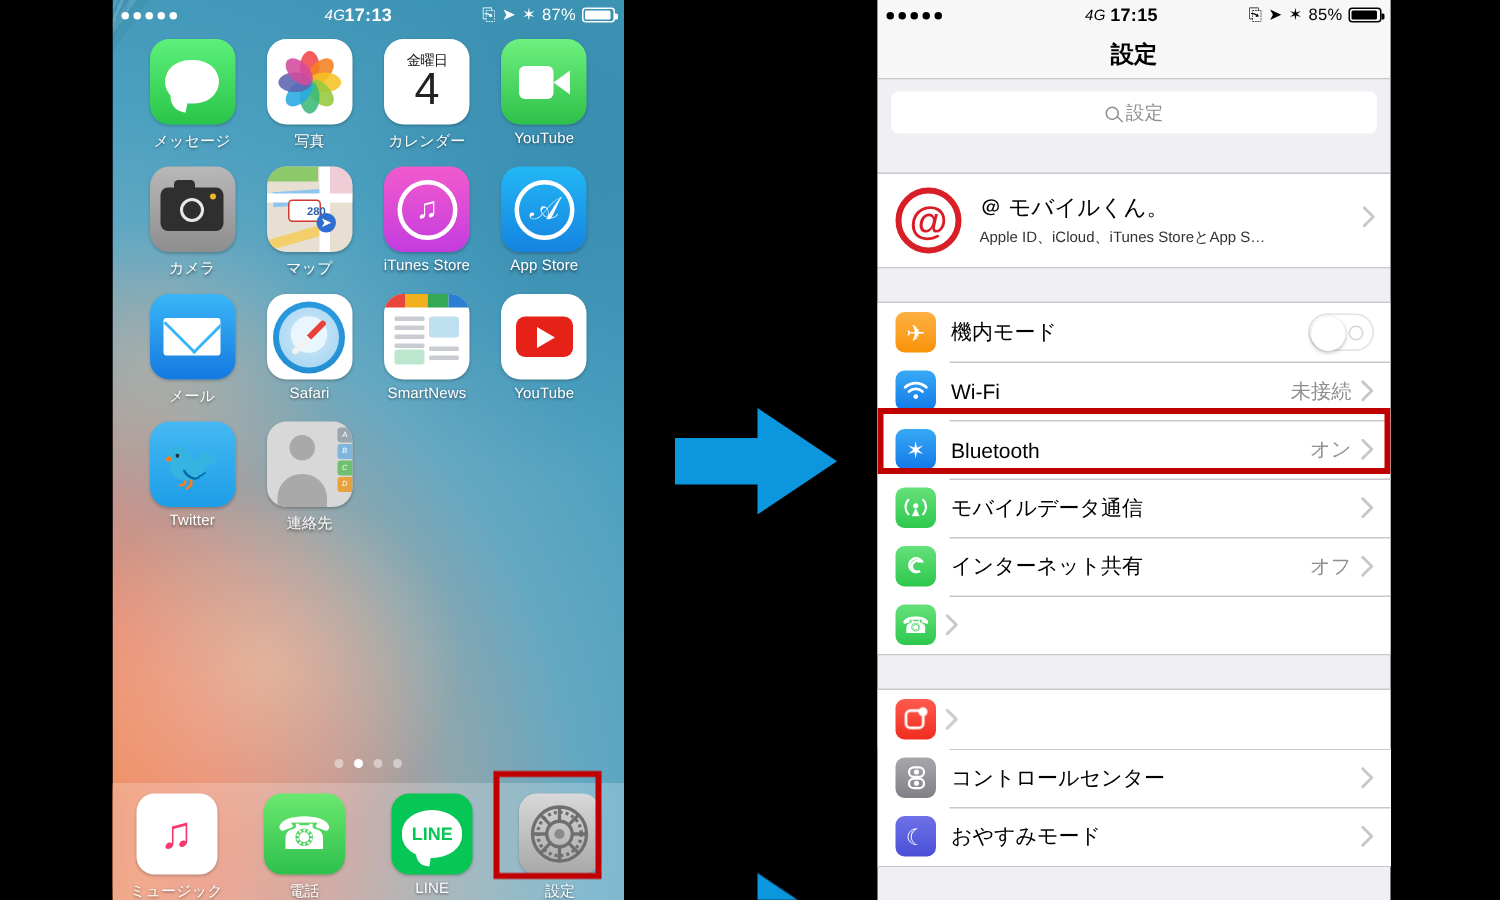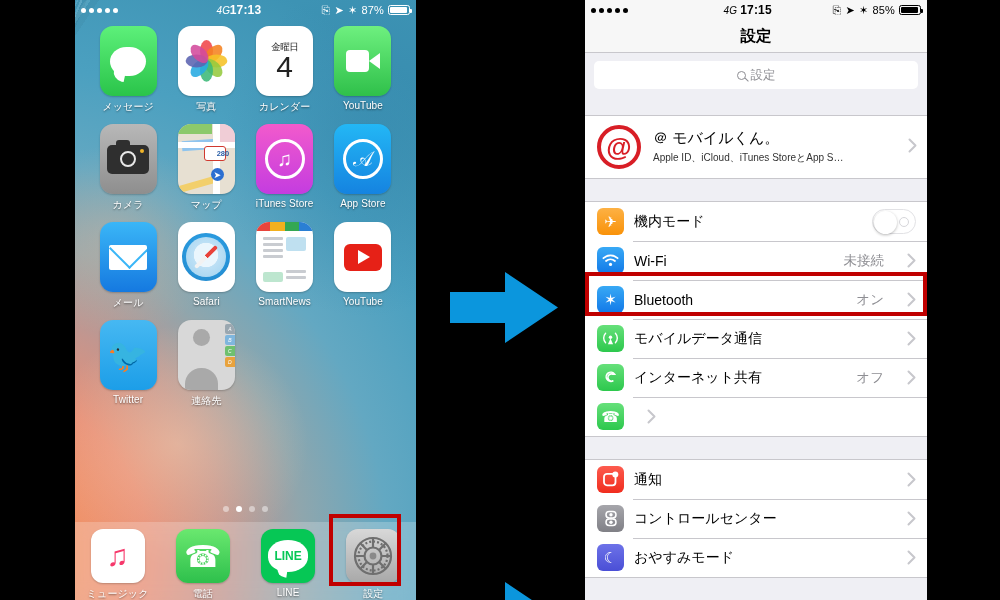--- a/index.html
+++ b/index.html
@@ -48,21 +48,21 @@
   .batt::after { content:""; position:absolute; right:-3.2px; top: 2.6px; width: 2px; height: 4px; background: currentColor; border-radius: 0 1px 1px 0; }
   .batt i { position: absolute; left: 1px; top: 1px; bottom: 1px; width: 85%; background: currentColor; border-radius: 1px; display:block; }
 
   
   .grid {
     position: relative; padding: 6px 14px 0; display: grid;
     grid-template-columns: repeat(4, 1fr); row-gap: 10px; justify-items: center;
   }
   .app { width: 74px; display: flex; flex-direction: column; align-items: center; }
   .app .ico {
-    width: 57px; height: 70px; border-radius: 13px; position: relative; overflow: hidden;
+    width: 57px; height: 57px; border-radius: 13px; position: relative; overflow: hidden;
     box-shadow: 0 1px 2px rgba(0,0,0,.22);
     display: flex; align-items: center; justify-content: center;
   }
   .app .lbl {
     margin-top: 4px; color: #fff; font-size: 10px; letter-spacing: .1px;
     text-shadow: 0 1px 2px rgba(0,0,0,.55); white-space: nowrap;
   }
 
   
   .ic-msg { background: linear-gradient(180deg,#5df07a,#2ac44a); }
@@ -92,21 +92,21 @@
   .ic-cam .body .lens { position:absolute; left: 50%; top:50%; width: 16px; height:16px; margin:-8px 0 0 -8px; border-radius:50%; border: 2.4px solid #e8e8e8; }
   .ic-cam .body .fls { position:absolute; right:5px; top:4px; width:4px; height:4px; border-radius:50%; background:#f0b429; }
 
   .ic-maps { background: #e7e0d2; position: relative; }
   .ic-maps .grn { position:absolute; left:0; top:0; width: 60%; height: 10px; background:#8cc96b; }
   .ic-maps .pnk { position:absolute; right:0; top:0; width: 28%; height: 22px; background:#f0cdd6; }
   .ic-maps .rdv { position:absolute; left: 62%; top:0; width: 7px; height: 100%; background:#fff; }
   .ic-maps .rdh { position:absolute; left: 0; top: 18px; width: 100%; height: 6px; background:#fff; }
   .ic-maps .blu { position:absolute; left: 8%; top: 16px; width: 60%; height: 10px; background:#8fc4ee; transform: rotate(-4deg); }
   .ic-maps .ylw { position:absolute; left: -6%; bottom: 6px; width: 80%; height: 7px; background:#f2cf6b; transform: rotate(-16deg); }
-  .ic-maps .shield { position:absolute; left: 26px; top: 22px; width: 22px; height: 15px; background:#fff; border:1.4px solid #d0392f; border-radius: 3px; display:flex; align-items:center; justify-content:center; font-size:7.5px; color:#2a5fa8; font-weight:700;padding-left:16px; }
+  .ic-maps .shield { position:absolute; left: 14px; top: 22px; width: 22px; height: 15px; background:#fff; border:1.4px solid #d0392f; border-radius: 3px; display:flex; align-items:center; justify-content:center; font-size:7.5px; color:#2a5fa8; font-weight:700;padding-left:16px; }
   .ic-maps .pin { position:absolute; right: 11px; bottom: 13px; width: 13px; height:13px; border-radius:50%; background:#2c6fd1; color:#fff; font-size:9px; display:flex; align-items:center; justify-content:center; }
 
   .ic-itunes { background: linear-gradient(180deg,#f25acc,#c43ce0); }
   .ic-itunes .ring { width: 40px; height: 40px; border-radius: 50%; border: 3px solid #fff; display:flex; align-items:center; justify-content:center; color:#fff; font-size: 20px; }
 
   .ic-appstore { background: linear-gradient(180deg,#23b7f5,#1583e0); }
   .ic-appstore .ring { width: 40px; height: 40px; border-radius: 50%; border: 3px solid #fff; display:flex; align-items:center; justify-content:center; color:#fff; font-size: 21px; font-weight: 300; }
 
   .ic-mail { background: linear-gradient(180deg,#3ab6f7,#1579e0); }
   .ic-mail .env { width: 38px; height: 25px; background:#fff; border-radius: 2px; position: relative; overflow:hidden; }
@@ -186,21 +186,21 @@
   .acct-av { width: 44px; height: 44px; border-radius:50%; border: 4px solid #d81e26; display:flex; align-items:center; justify-content:center;
     color:#d81e26; font-size: 26px; font-weight: 700; flex: 0 0 auto; }
   .acct-txt { margin-left: 12px; flex: 1 1 auto; min-width: 0; }
   .acct-name { font-size: 15px; color:#000; }
   .acct-sub { font-size: 10px; color:#333; margin-top: 3px; white-space: nowrap; overflow: hidden; text-overflow: ellipsis; }
 
   .row { display:flex; align-items:center; height: 39px; padding-left: 12px; background:#fff; position: relative; }
   .row + .row::before { content:""; position:absolute; left: 48px; right:0; top:0; height: 0.5px; background:#c8c7cc; }
   .row .rico { width: 27px; height: 27px; border-radius: 6px; flex: 0 0 auto; display:flex; align-items:center; justify-content:center; color:#fff; font-size: 15px; }
   .row .rlbl { margin-left: 10px; font-size: 14px; color:#000; flex: 1 1 auto; }
-  .row .rval { font-size: 13.5px; color:#8e8e93; margin-right: 23px; }
+  .row .rval { font-size: 13.5px; color:#8e8e93; margin-right: 6px; }
   .row .chev { margin-right: 11px; color:#c7c7cc; font-size: 15px; font-weight: 300; line-height: 1; }
   .row .chev svg { display:block; }
 
   .toggle { width: 44px; height: 25px; border-radius: 13px; background:#fff; border: 1px solid #e2e2e5; margin-right: 11px; position: relative; flex:0 0 auto; }
   .toggle .knob { position:absolute; left: 1px; top: 1px; width: 23px; height: 23px; border-radius:50%; background:#fff; box-shadow: 0 1px 3px rgba(0,0,0,.28); }
   .toggle .ring { position:absolute; right: 6px; top: 50%; margin-top: -5px; width: 10px; height:10px; border-radius:50%; border:1.2px solid #d6d6da; }
 
   .ic-orange { background: linear-gradient(180deg,#fdb144,#f99209); }
   .ic-blue   { background: linear-gradient(180deg,#38a9f5,#1279e8); }
   .ic-green  { background: linear-gradient(180deg,#66e07a,#2dc84d); }
@@ -583,21 +583,20 @@
 
     <div class="group">
 
       <div class="row">
         <div class="rico ic-red">
           <svg width="17" height="17" viewBox="0 0 17 17">
               <rect x="2" y="2.8" width="11.5" height="11.5" rx="3" fill="none" stroke="#fff" stroke-width="1.8"></rect>
               <circle cx="13.3" cy="3.5" r="3" fill="#fff"></circle>
             </svg>
         </div>
-        <div class="rlbl">通知</div>
         <div class="rval"></div>
         <span class="chev">
           <svg width="9" height="15" viewBox="0 0 9 15">
               <polyline points="1.5,1.5 7.5,7.5 1.5,13.5" fill="none" stroke="#c7c7cc" stroke-width="2" stroke-linecap="round" stroke-linejoin="round"></polyline>
             </svg>
         </span>
       </div>
 
       <div class="row">
         <div class="rico ic-grey">

